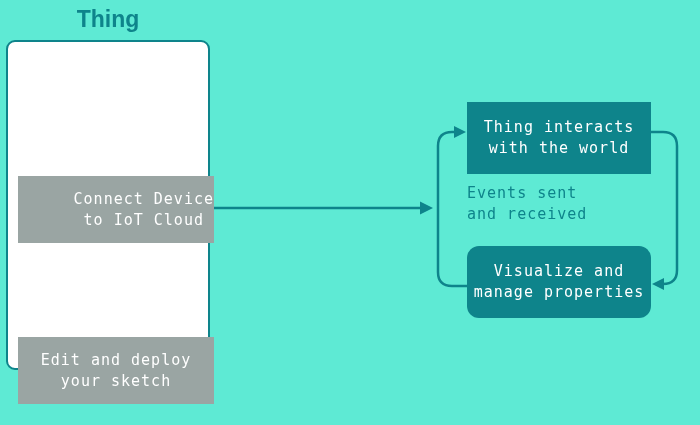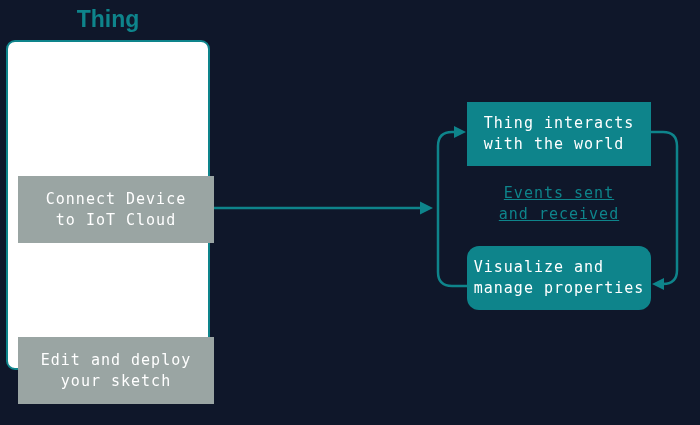--- a/index.html
+++ b/index.html
@@ -4,21 +4,21 @@
 <style>
   html, body {
     margin: 0;
     padding: 0;
     background: #ffffff;
   }
   .canvas {
     position: relative;
     width: 700px;
     height: 425px;
-    background: #0f172a;
+    background: #5eead4;
     overflow: hidden;
     font-family: "DejaVu Sans Mono", monospace;
   }
   .connector-layer {
     position: absolute;
     left: 0;
     top: 0;
     width: 700px;
     height: 425px;
     pointer-events: none;
@@ -55,52 +55,50 @@
     align-items: center;
     justify-content: center;
     text-align: center;
     color: #ffffff;
     font-size: 15px;
     line-height: 21px;
     letter-spacing: 1px;
     white-space: pre-line;
   }
   .step-1 { top: 53px; }
-  .step-2 { top: 134px; }
+  .step-2 { top: 134px; justify-content: flex-end; }
   .step-3 { top: 214px; }
   .step-4 { top: 295px; }
   .cycle-box {
     position: absolute;
     width: 184px;
-    height: 64px;
+    height: 72px;
     background: #0e848b;
     display: flex;
     align-items: center;
     justify-content: center;
-    text-align: left;
+    text-align: center;
     color: #ffffff;
     font-size: 15px;
     line-height: 21px;
     letter-spacing: 1px;
     white-space: pre-line;
   }
   .cycle-box-interact { left: 467px; top: 102px; }
   .cycle-box-visualize { left: 467px; top: 246px; border-radius: 12px; }
   .cycle-events-text {
     position: absolute;
     left: 467px;
     top: 183px;
     width: 184px;
-    text-align: center;
     color: #0e848b;
     font-size: 15px;
     line-height: 21px;
     letter-spacing: 1px;
     white-space: pre-line;
-    text-decoration: underline;
   }
 </style>
 </head>
 <body>
 
 <div class="canvas">
 
   <svg class="connector-layer" viewBox="0 0 700 425" xmlns="http://www.w3.org/2000/svg">
 
     <line x1="107.5" y1="120" x2="107.5" y2="135" stroke="#0e848b" stroke-width="2.5"></line>

